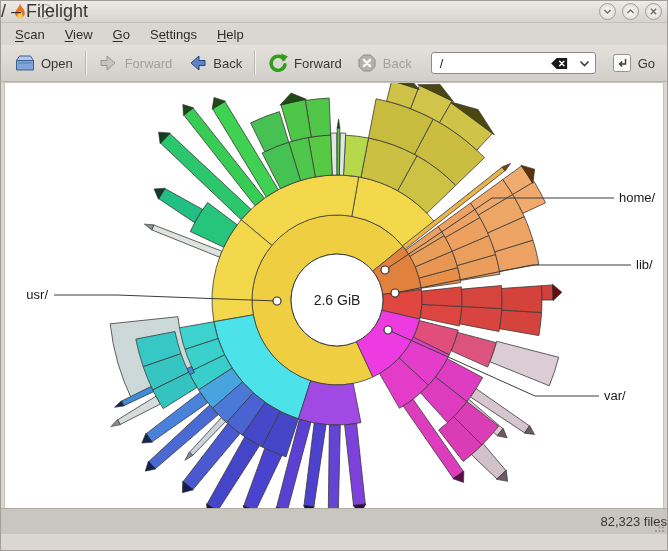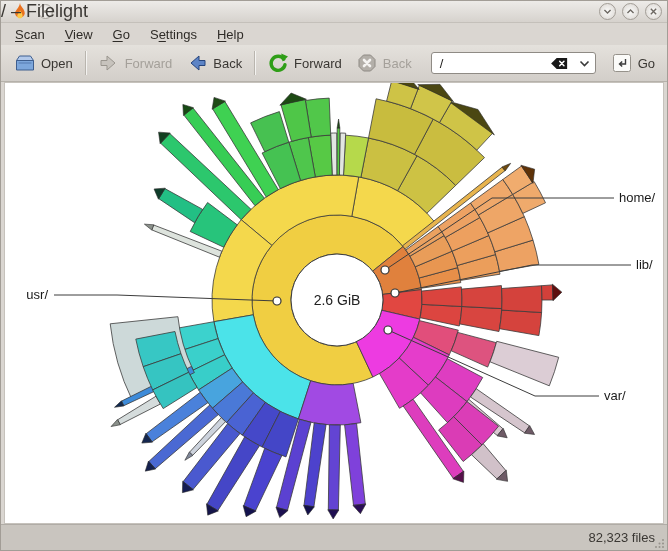--- a/index.html
+++ b/index.html
@@ -55,24 +55,24 @@
   .combo-arrow{display:flex;align-items:center;padding-left:4px;border-left:0;}
   .go-btn{display:flex;align-items:center;gap:6px;padding:2px 6px;margin-left:6px;}
   
   .canvas{
     position:absolute;top:81px;left:3px;right:3px;bottom:26px;
     background:#ffffff;border:1px solid #c6c2bc;overflow:hidden;
   }
   .canvas svg{display:block;}
   
   .statusbar{
-    position:absolute;left:0;right:0;bottom:0;height:26px;
+    position:absolute;left:0;right:0;bottom:16px;height:26px;
     background:#c9c5bf;border-top:1px solid #b0aca6;
     display:flex;align-items:center;justify-content:flex-end;
-    padding-right:12px;font-size:13px;color:#3a3733;
+    font-size:13px;color:#3a3733;
   }
   .grip{position:absolute;right:2px;bottom:2px;}
 </style>
 </head>
 <body>
 
 <div class="window">
 
   <div class="titlebar">
     <svg class="app-icon" viewBox="0 0 15 17">

